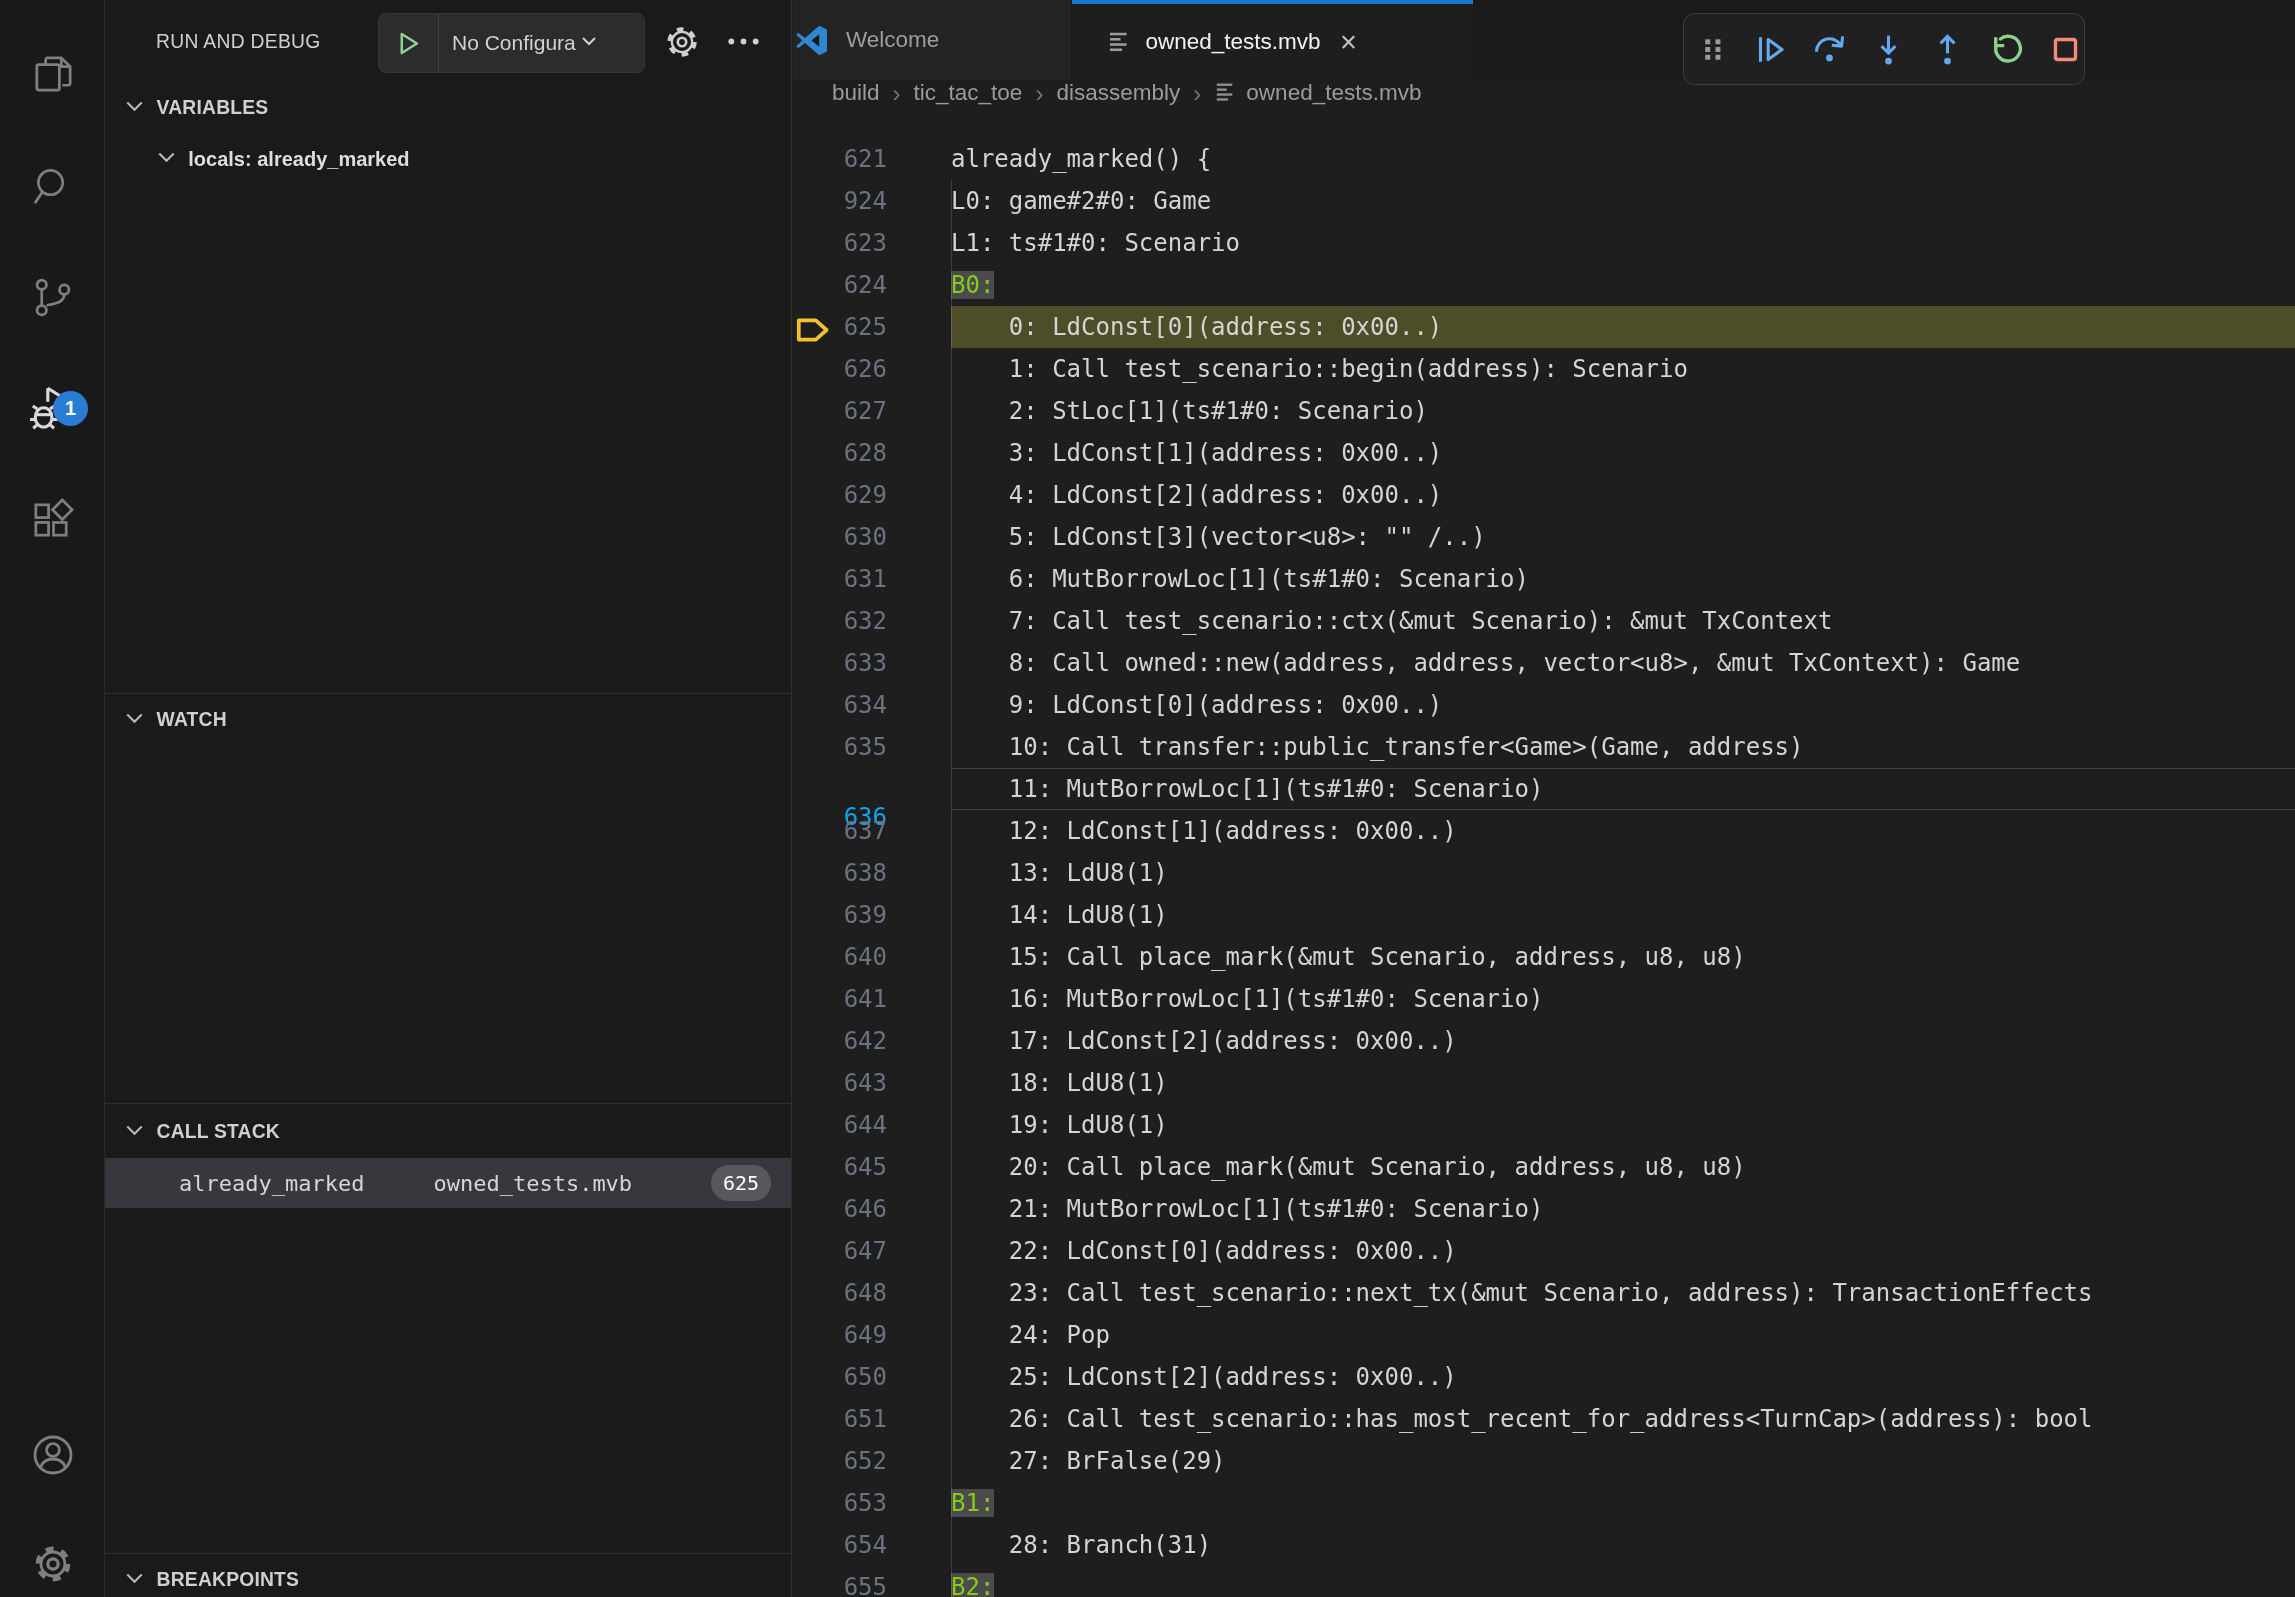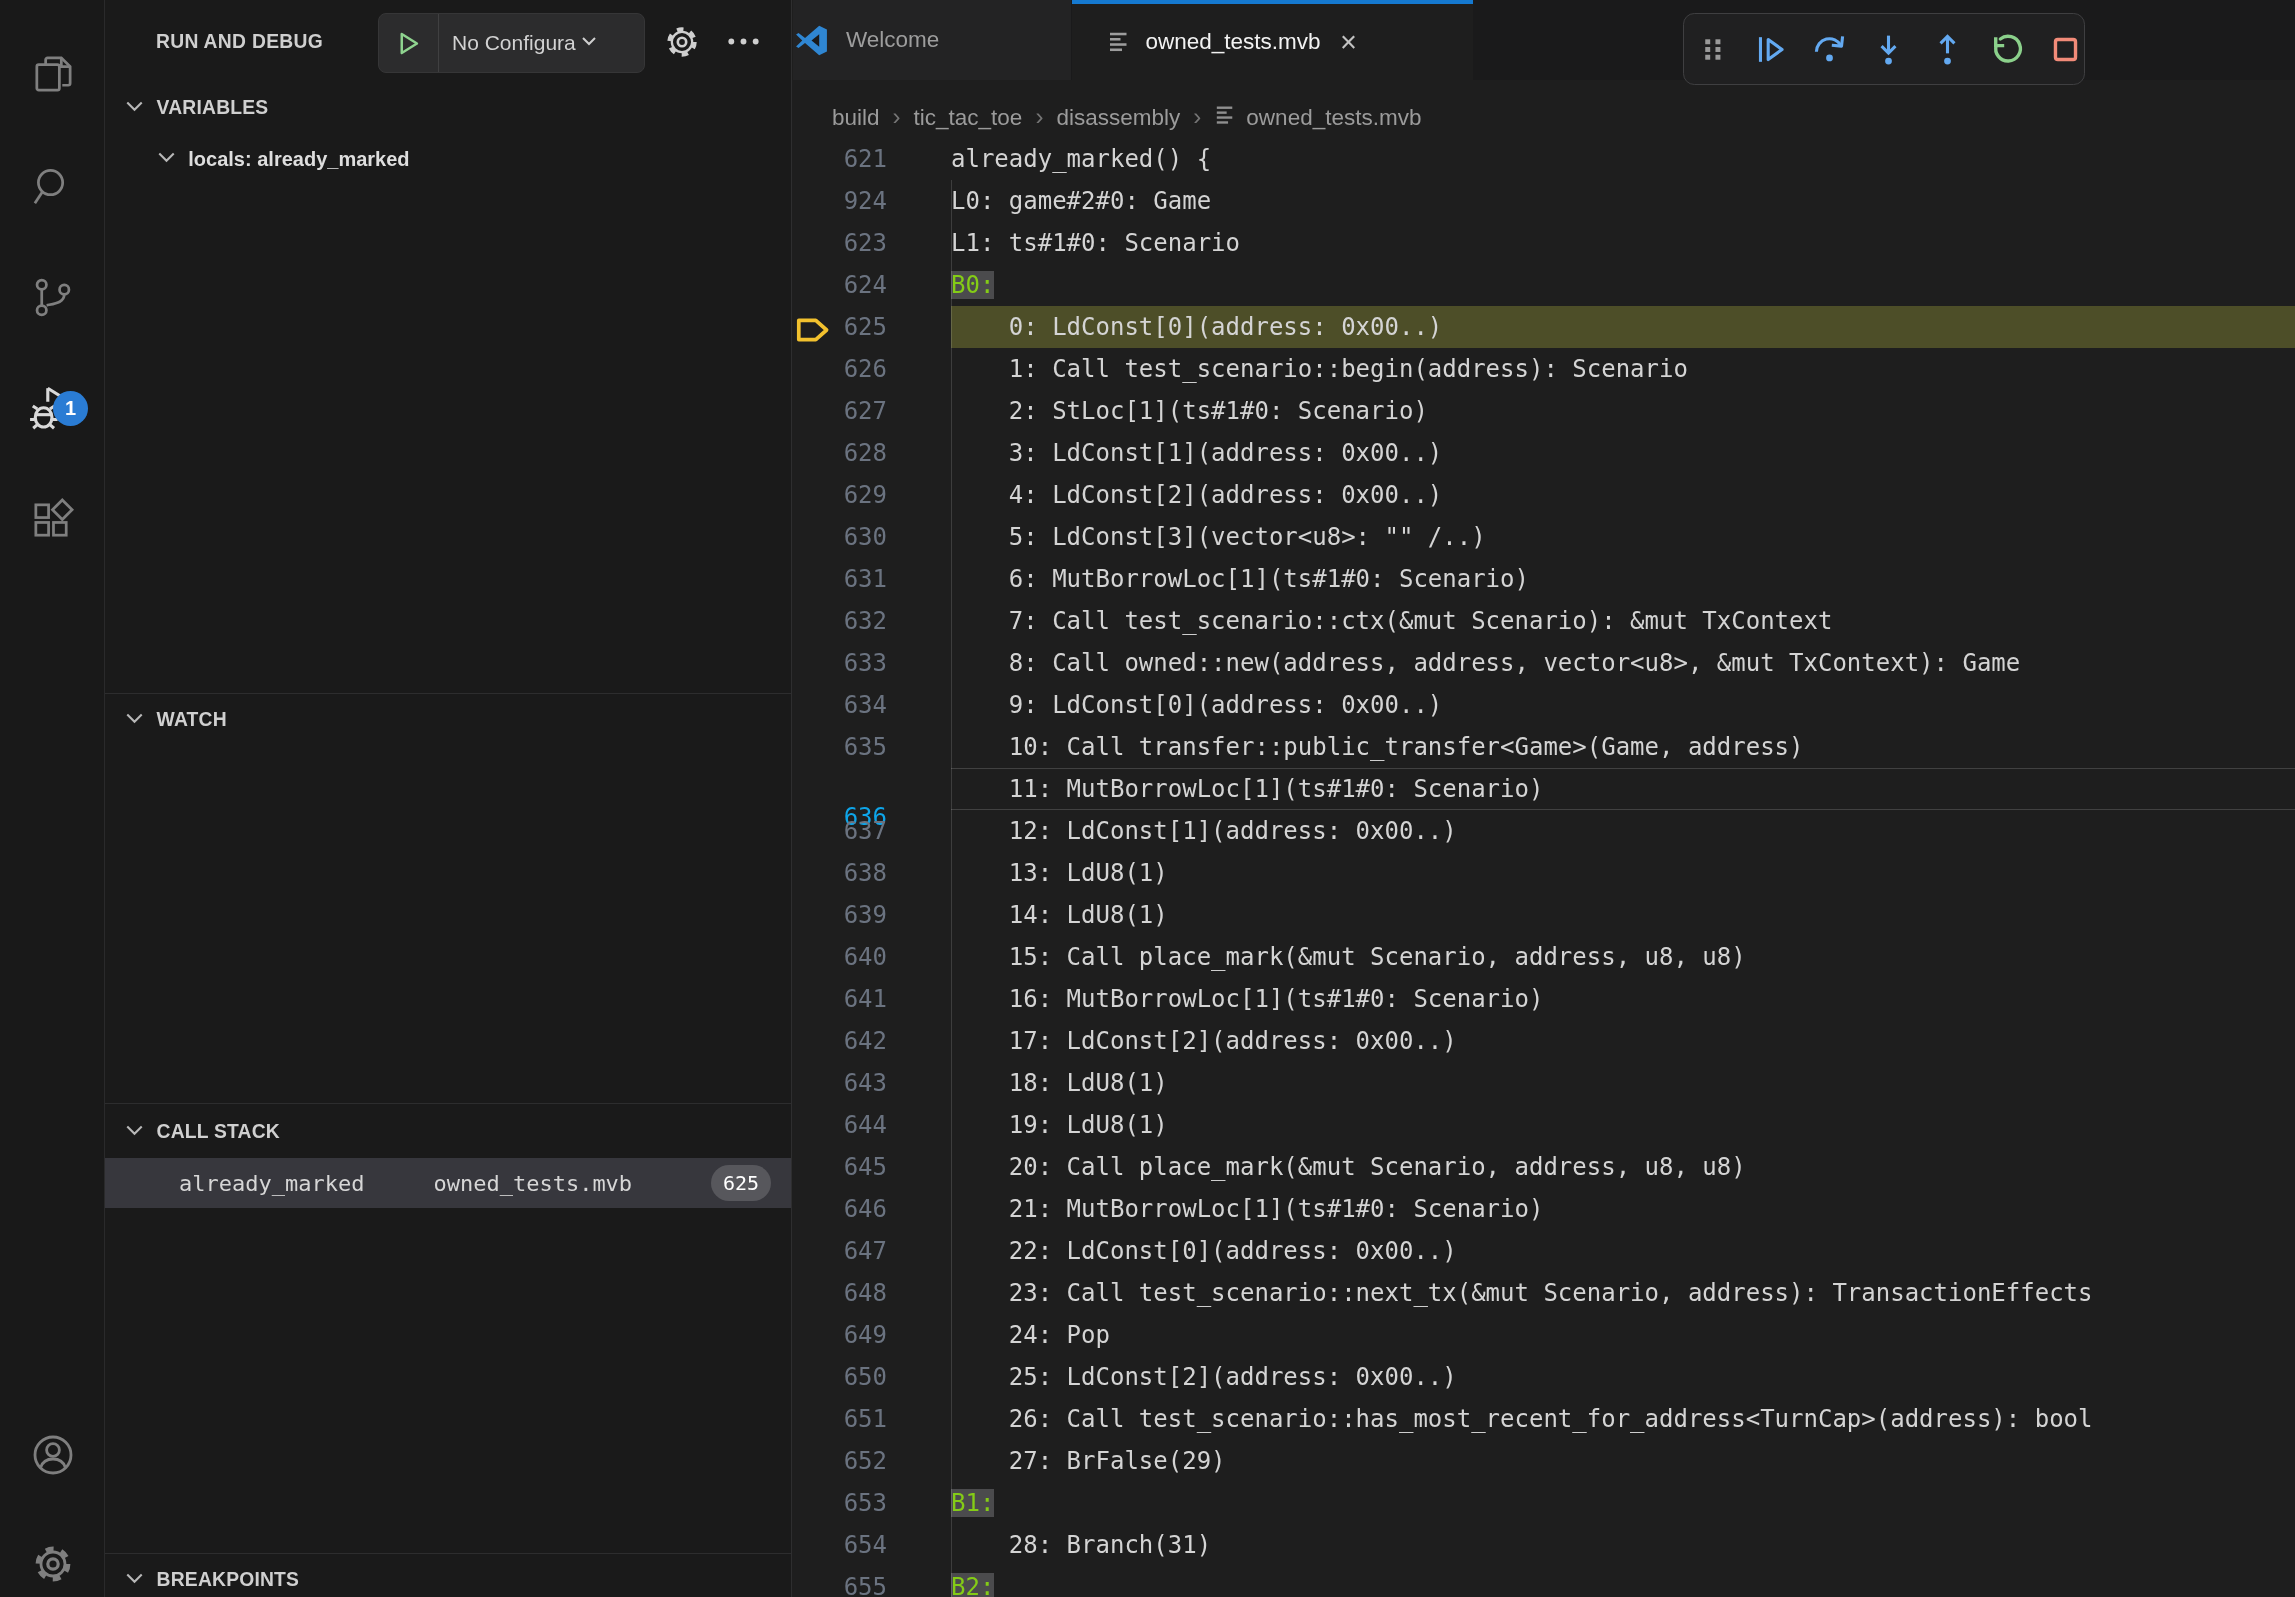--- a/index.html
+++ b/index.html
@@ -14,21 +14,21 @@
   .act-btn svg { stroke:#7f7f7f; fill:none; stroke-width:1.4; }
   .act-btn.active svg { stroke:#d9d9d9; }
   .act-badge { position:absolute; left:53px; top:27px; width:35px; height:35px;
                border-radius:50%; background:#2a7cd4; color:#fff; font-size:20px;
                font-weight:bold; display:flex; align-items:center; justify-content:center; }
 
   
   #sidebar { position:absolute; left:105px; top:0; width:687px; height:1597px;
              background:#1a1a1a; border-right:0.8px solid #2e2e2f; }
   #sb-header { position:absolute; left:0; top:0; width:100%; height:87px; }
-  #sb-title { position:absolute; left:51px; top:31px; font-size:19.3px; font-weight:700;
+  #sb-title { position:absolute; left:51px; top:31px; font-size:19.3px; font-weight:400;
               color:#cfcfcf; letter-spacing:0.3px; }
   #run-control { position:absolute; left:273px; top:13px; width:267px; height:60px;
                  background:#2c2c2d; border:0.8px solid #363637; border-radius:8px;
                  display:flex; align-items:center; }
   #run-play { width:60px; height:100%; display:flex; align-items:center; justify-content:center;
               border-right:0.8px solid #404041; }
   #run-config { flex:1; display:flex; align-items:center; padding-left:13px;
                 color:#d2d2d2; font-size:21px; white-space:nowrap; overflow:hidden; }
   #run-chevron { margin-left:1.6px; flex:none; }
   .hdr-icon { position:absolute; top:17.7px; width:48px; height:48px; display:flex;
@@ -62,21 +62,21 @@
   #tab-welcome .tab-label { color:#9d9d9d; margin-left:16px; }
   #tab-owned .tab-label { color:#f2f2f2; margin-left:14.5px; }
   .tab-close { margin-left:19.3px; font-size:29px; color:#c2c2c2; line-height:1; }
 
   #debug-toolbar { position:absolute; left:890px; top:13px; width:402px; height:72px;
                    background:#202021; border:1.6px solid #3f3f41; border-radius:11.3px;
                    display:flex; align-items:center; padding-left:13px; gap:22px; }
   .dbg-btn { width:37px; height:37px; display:flex; align-items:center; justify-content:center; }
 
   #breadcrumb { position:absolute; left:0; top:80px; width:100%; height:51px;
-                display:flex; align-items:flex-end; padding-left:39px; font-size:22.5px;
+                display:flex; align-items:flex-start; padding-left:39px; font-size:22.5px;
                 color:#9b9b9b; }
   .bc-sep { color:#757575; margin:0 13px; font-size:24px; }
   .bc-item { white-space:nowrap; }
   #bc-file-icon, #tab-file-icon { display:inline-block; }
 
   
   #code-lines { position:absolute; left:0; top:132px; width:100%; padding-top:6.4px; }
   .code-row { display:flex; height:42px; line-height:42px;
               font-family:"DejaVu Sans Mono", monospace; font-size:24px; }
   .gutter { width:158px; flex:none; position:relative; }

